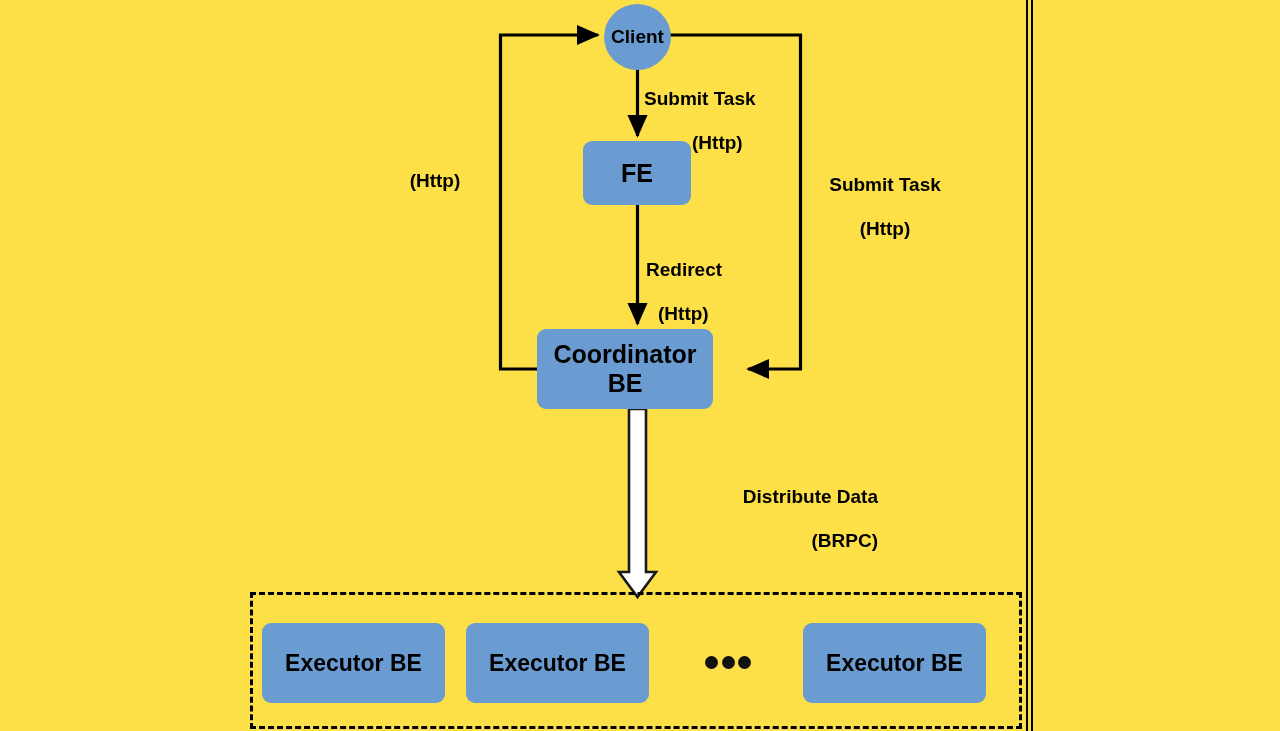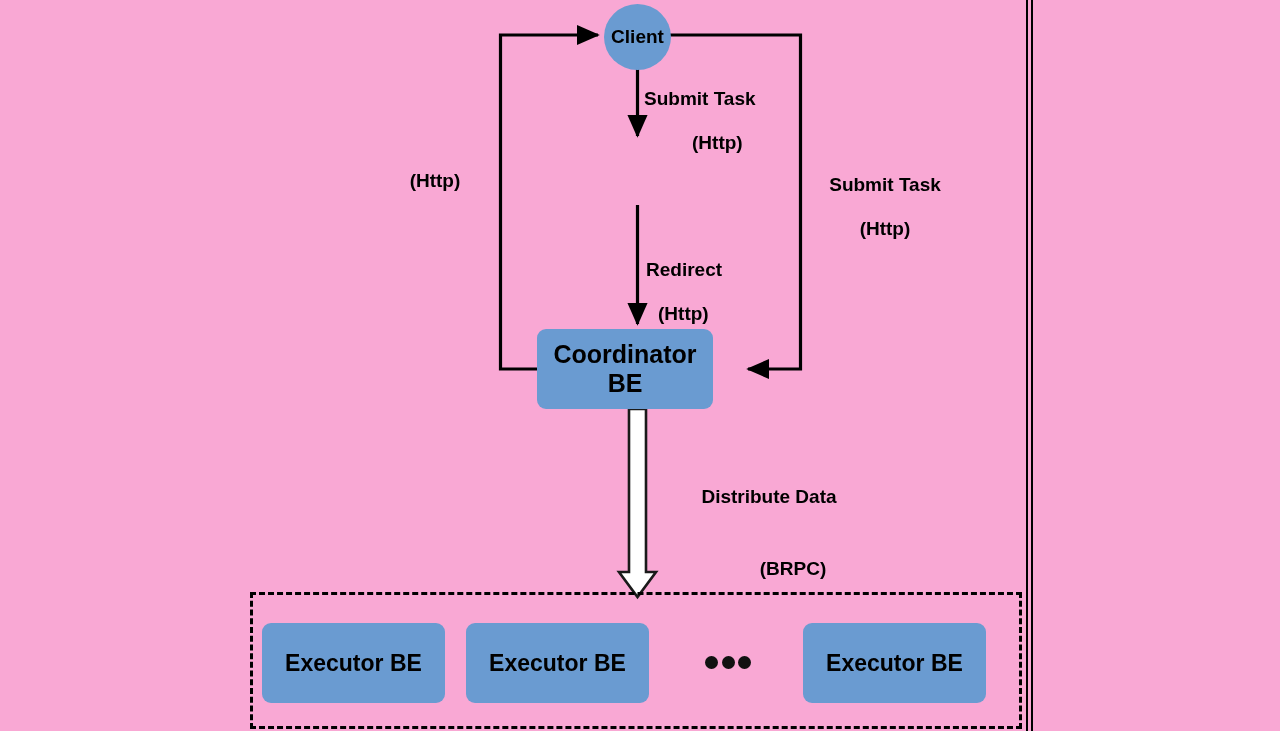--- a/index.html
+++ b/index.html
@@ -8,21 +8,21 @@
     padding: 0;
     background: #ffffff;
   }
   body {
     font-family: "Liberation Sans", sans-serif;
   }
   #canvas {
     position: relative;
     width: 1280px;
     height: 731px;
-    background: #f9a8d4;
+    background: #fde047;
     overflow: hidden;
   }
   #svg-layer {
     position: absolute;
     left: 0;
     top: 0;
     width: 1280px;
     height: 731px;
   }
   .node {
@@ -102,20 +102,23 @@
 
     <path d="M 629 409 L 629 572 L 619 572 L 637.5 597 L 656 572 L 646 572 L 646 409 Z" fill="#ffffff" stroke="#1a1a1a" stroke-width="2.6" stroke-linejoin="miter"></path>
   </svg>
 
   <div class="dashed-group" style="left:250px; top:592px; width:772px; height:137px;"></div>
 
   <div class="node node-circle" style="left:604px; top:4px; width:67px; height:66px; font-size:19px;">
     <span>Client</span>
   </div>
 
+  <div class="node node-box" style="left:583px; top:141px; width:108px; height:64px; font-size:25px;">
+    <span>FE</span>
+  </div>
 
   <div class="node node-box" style="left:537px; top:329px; width:176px; height:80px; font-size:25px;">
     <span>Coordinator BE</span>
   </div>
 
   <div class="node node-box" style="left:262px; top:623px; width:183px; height:80px; font-size:23px;">
     <span>Executor BE</span>
   </div>
 
   <div class="node node-box" style="left:466px; top:623px; width:183px; height:80px; font-size:23px;">
@@ -144,21 +147,21 @@
   <div class="edge-label" style="left:790px; top:152px; width:190px; font-size:19px;">
     <div>Submit Task</div>
     <div>(Http)</div>
   </div>
 
   <div class="edge-label" style="left:640px; top:237px; width:180px; font-size:19px; text-align:left;">
     <div style="padding-left:6px;">Redirect</div>
     <div style="padding-left:18px;">(Http)</div>
   </div>
 
-  <div class="edge-label" style="left:648px; top:464px; width:230px; font-size:19px; text-align:center;">
+  <div class="edge-label" style="left:648px; top:464px; width:230px; font-size:19px; text-align:right;">
     <div style="padding-left:12px;">Distribute Data</div>
-    <div style="padding-left:60px;margin-top:28px;">(BRPC)</div>
+    <div style="padding-left:60px;">(BRPC)</div>
   </div>
 
   <div class="rule-line" style="left:1026px; top:0; width:2px; height:731px;"></div>
   <div class="rule-line" style="left:1031px; top:0; width:2px; height:731px;"></div>
 
 </div>
 
 </body></html>

